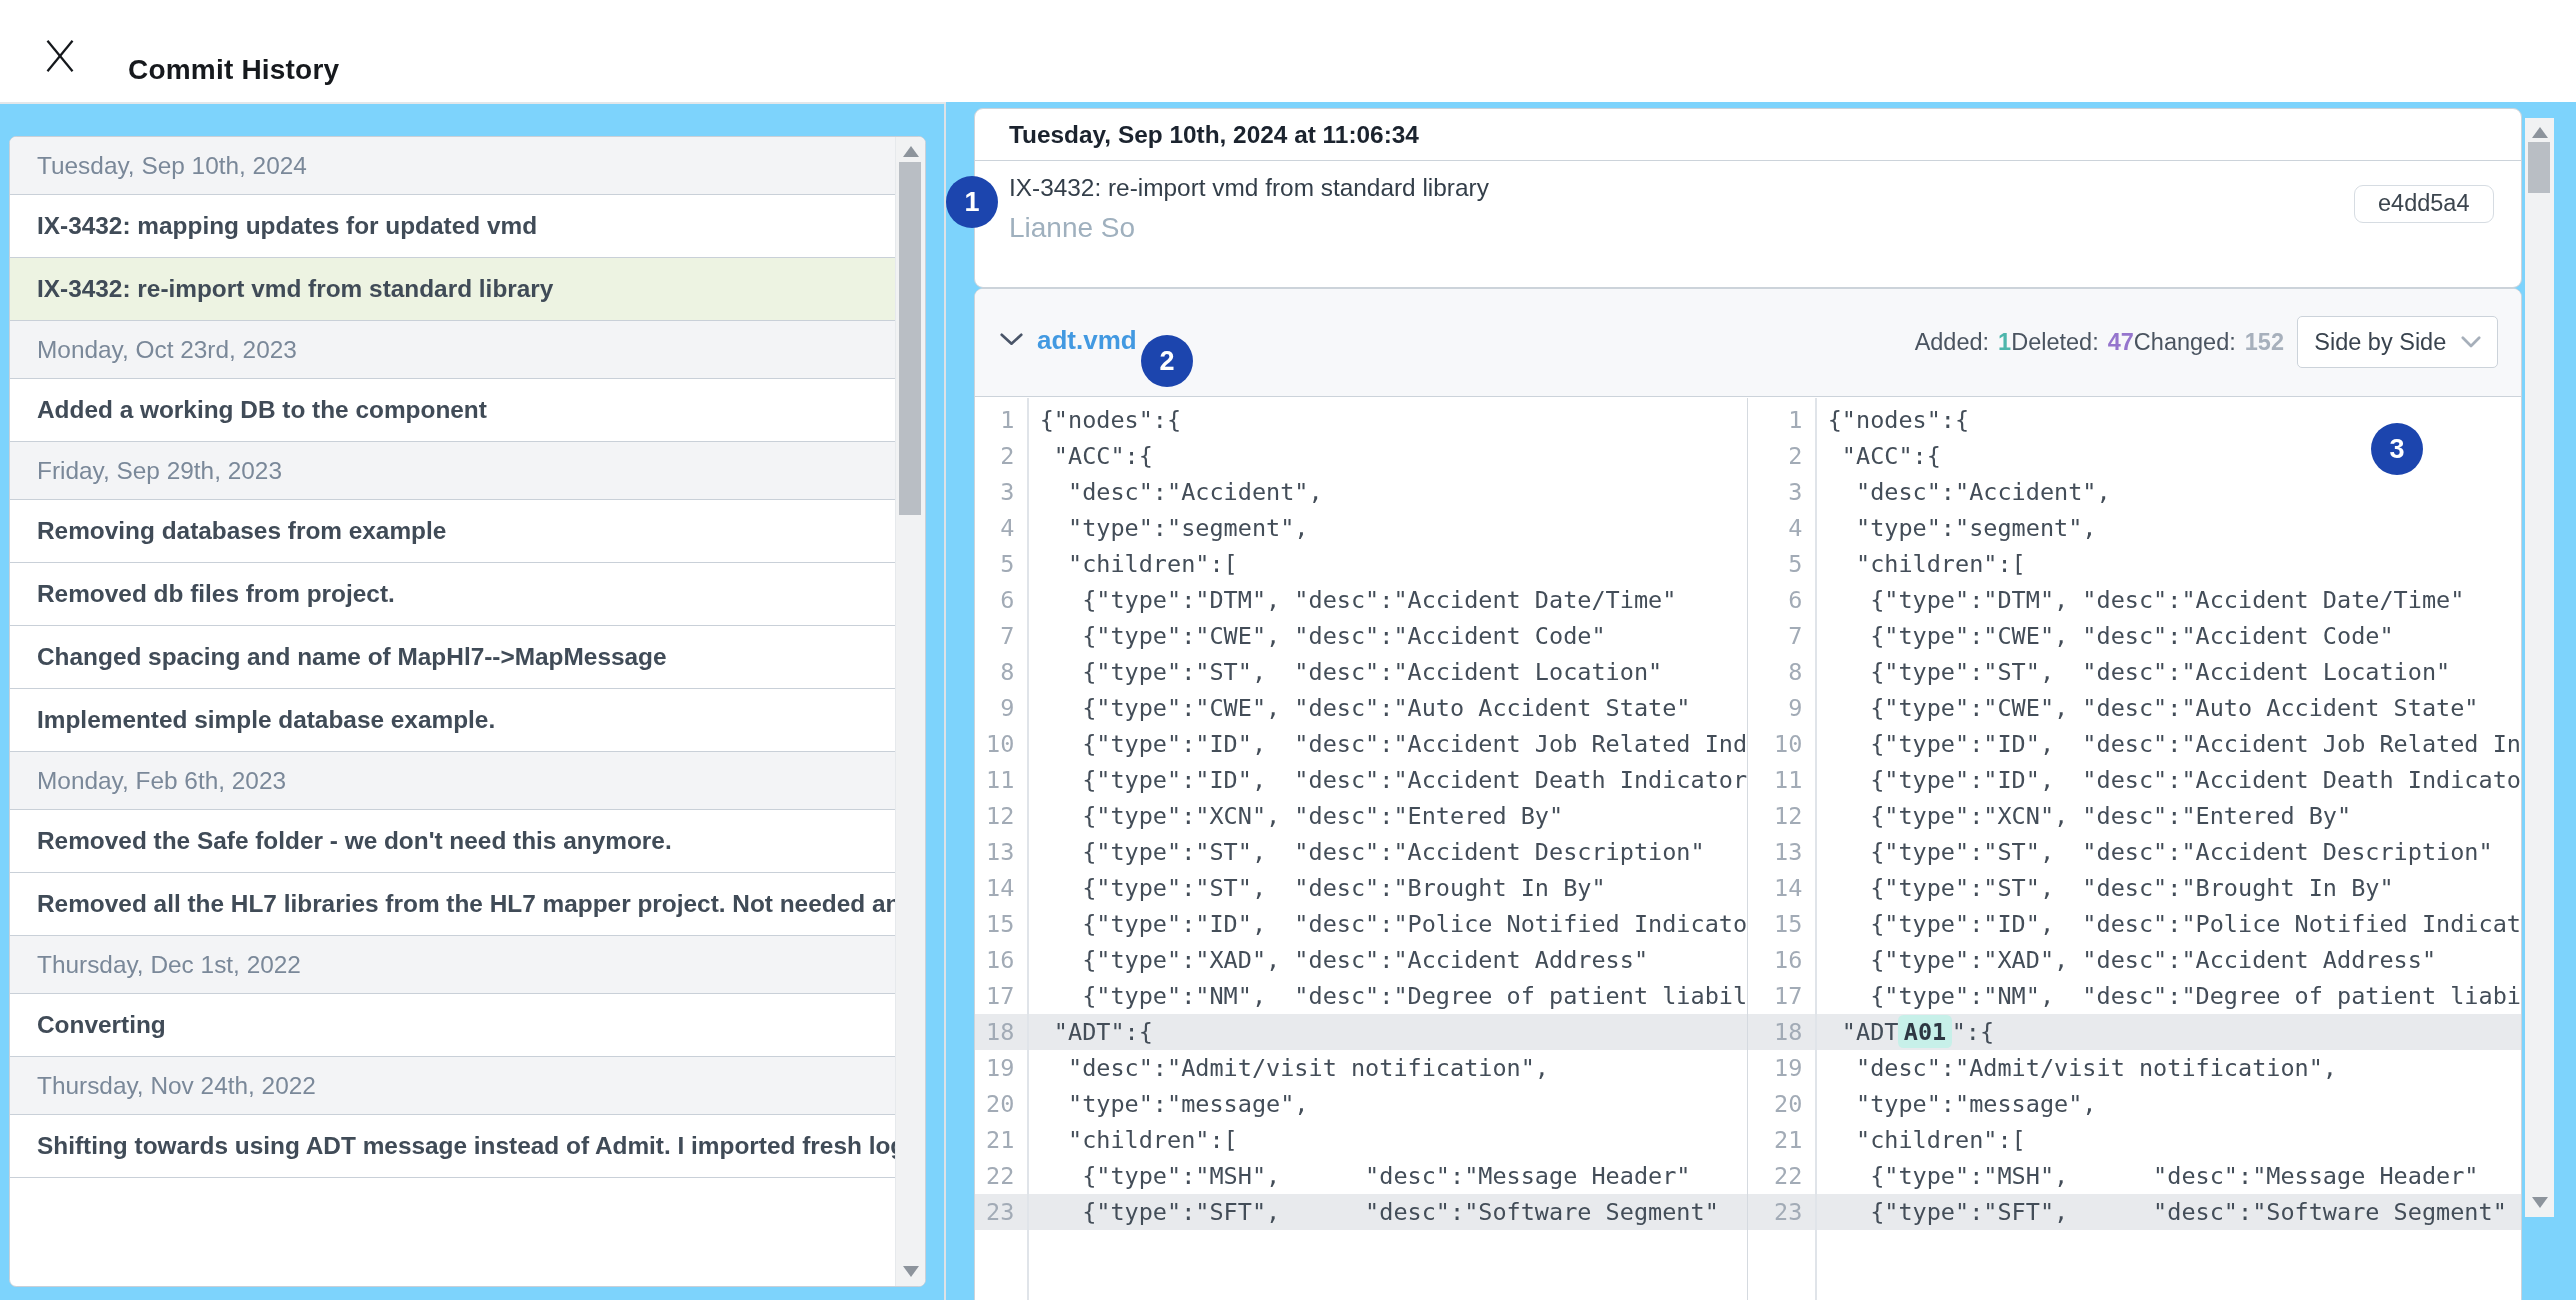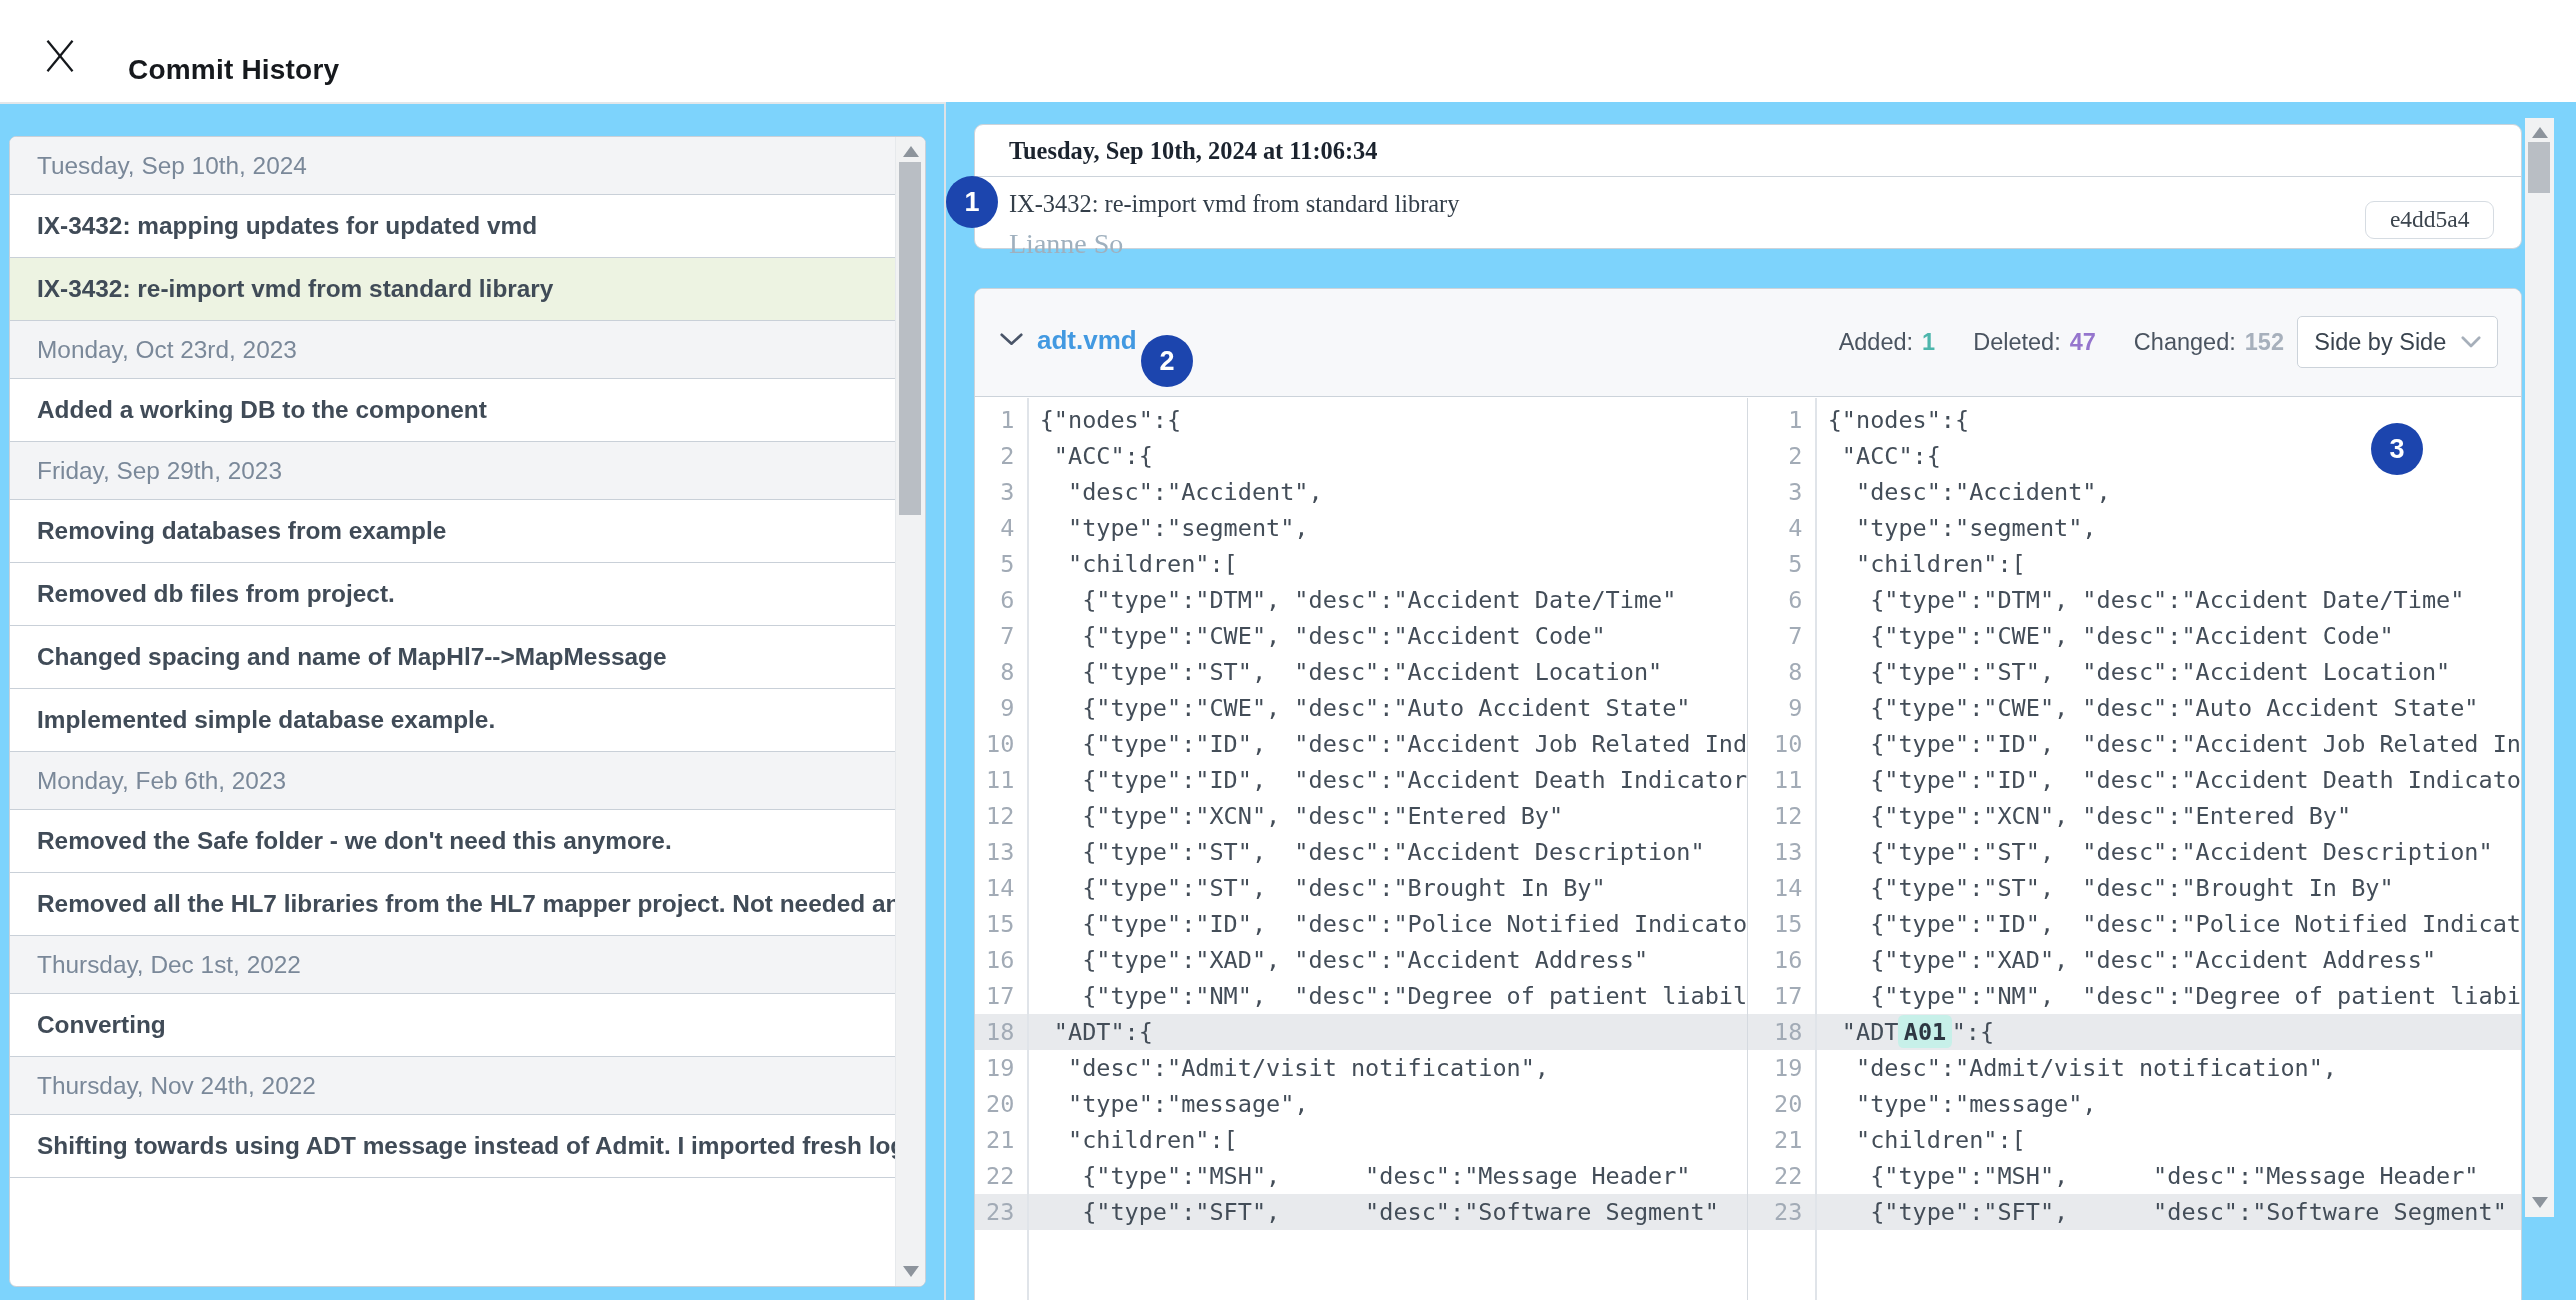--- a/index.html
+++ b/index.html
@@ -25,37 +25,37 @@
   
   .sb-track{flex:0 0 29px;position:relative;background:#f1f2f3;border-left:1.8px solid #e6e9ec;}
   .sb-thumb{position:absolute;left:2.7px;width:22px;background:#b9bec4;}
   .sb-arrow{position:absolute;left:7.2px;width:0;height:0;border-left:8.1px solid transparent;border-right:8.1px solid transparent;}
   .sb-arrow.up{top:9px;border-bottom:11px solid #8d949c;}
   .sb-arrow.down{bottom:9px;border-top:11px solid #8d949c;}
 
   .v-divider{position:absolute;left:944px;top:104px;width:1.8px;height:1197px;background:#dde2e7;}
 
   
-  .detail-card{position:absolute;left:974px;top:124px;width:1548px;height:125px;
-      border:1.8px solid #ccd3da;border-radius:9px;background:#fff;box-sizing:border-box;font-family:Liberation Serif, serif;}
+  .detail-card{position:absolute;left:974px;top:108px;width:1548px;height:180px;
+      border:1.8px solid #ccd3da;border-radius:9px;background:#fff;box-sizing:border-box;}
   .detail-head{height:51px;border-bottom:1.8px solid #ccd3da;display:flex;align-items:center;padding-left:34px;
       font-size:24.4px;font-weight:700;color:#1b232e;}
   .detail-body{position:relative;height:90px;}
   .detail-msg{position:absolute;left:34px;top:12.7px;font-size:24.4px;color:#333e49;}
   .detail-author{position:absolute;left:34px;top:51px;font-size:28px;color:#9fb0be;}
   .hash-badge{position:absolute;right:27px;top:23.5px;height:36px;padding:0 23.5px;display:flex;align-items:center;
       border:1.8px solid #d6dce2;border-radius:9px;background:#fff;font-size:23.5px;color:#3c454e;cursor:pointer;}
 
   
   .diff-card{position:absolute;left:974px;top:288px;width:1548px;height:1018px;
       border:1.8px solid #ccd3da;border-radius:9px 9px 0 0;background:#fff;box-sizing:border-box;overflow:hidden;}
   .diff-header{position:absolute;left:0;top:0;right:0;height:107px;background:#f7f8fa;border-bottom:1.8px solid #ccd3da;}
   .collapse-chevron{position:absolute;left:23.5px;top:43px;cursor:pointer;}
   .diff-file{position:absolute;left:62px;top:36px;font-size:26px;font-weight:600;color:#4299e1;cursor:pointer;}
-  .diff-stats{position:absolute;right:237px;top:0;height:107px;display:flex;align-items:center;gap:38px;}
+  .diff-stats{position:absolute;right:237px;top:0;height:107px;display:flex;align-items:center;}
   .stat{display:flex;align-items:baseline;gap:9px;font-size:23.5px;color:#4a5460;}
   .stat b{font-weight:700;}
   .view-select{position:absolute;right:23px;top:27px;width:201px;height:52px;box-sizing:border-box;
       border:1.8px solid #ccd3da;border-radius:5px;background:#fff;display:flex;align-items:center;
       padding:0 16.3px;font-size:23.5px;color:#39434e;cursor:pointer;}
   .view-select .lbl{flex:1 1 auto;}
 
   
   .code-split{position:absolute;left:0;top:109px;right:0;bottom:0;display:flex;}
   .pane{position:relative;overflow:hidden;background:#fff;}

